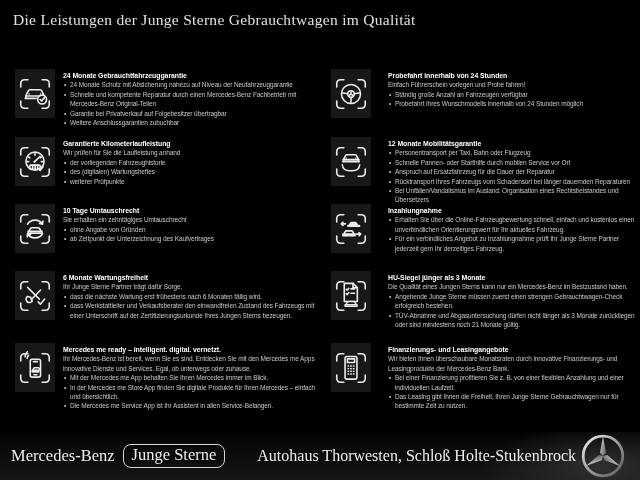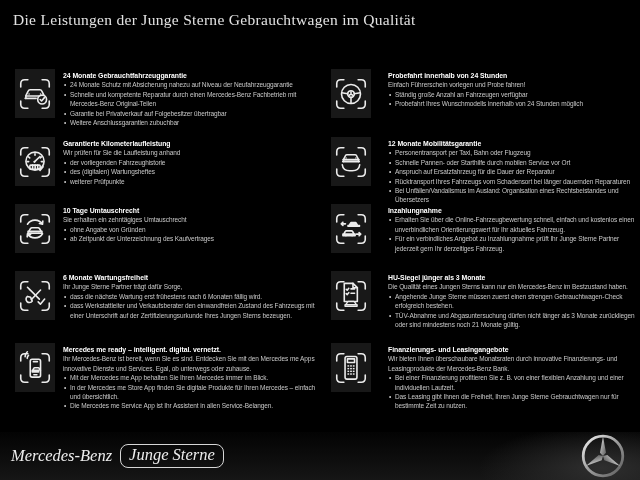--- a/index.html
+++ b/index.html
@@ -35,21 +35,20 @@
   }
   ul.bullets{margin:0;padding:0;list-style:none;}
   .bullets li{position:relative;padding-left:7px;}
   .bullets li::before{content:"•";position:absolute;left:1px;color:#c9c9c9;}
   .footer{
     position:absolute;left:0;top:432px;width:640px;height:48px;
     display:flex;align-items:center;
     background:
       radial-gradient(ellipse 170px 60px at 94% 75%, #2f2f2f 0%, rgba(18,18,18,0) 72%),
       linear-gradient(to bottom,#030303 0%,#0e0e0e 60%,#161616 100%);
-    font-style: italic;
   }
   .brand{
     font-family:"Liberation Serif","DejaVu Serif",serif;
     font-size:16.5px;color:#ededed;margin-left:11px;white-space:nowrap;
   }
   .badge{
     font-family:"Liberation Serif","DejaVu Serif",serif;
     font-size:16.5px;color:#ededed;border:1px solid #d6d6d6;border-radius:8px;
     padding:0 8px 2px;margin-left:8px;white-space:nowrap;text-align:right;
   }
@@ -293,20 +292,21 @@
     <ul class="bullets">
         <li>Bei einer Finanzierung profitieren Sie z. B. von einer flexiblen Anzahlung und einer individuellen Laufzeit.</li>
         <li>Das Leasing gibt Ihnen die Freiheit, Ihren Junge Sterne Gebrauchtwagen nur für bestimmte Zeit zu nutzen.</li>
       </ul>
   </div>
 </div>
 
 <div class="footer">
   <span class="brand">Mercedes-Benz</span>
   <span class="badge">Junge Sterne</span>
+  <span class="dealer">Autohaus Thorwesten, Schloß Holte-Stukenbrock</span>
   <span class="star-wrap">
     <svg width="46" height="46" viewBox="0 0 100 100">
       <defs>
         <linearGradient id="sg" x1="0" y1="0" x2="1" y2="1">
           <stop offset="0" stop-color="#f2f2f2"></stop>
           <stop offset="0.5" stop-color="#9c9c9c"></stop>
           <stop offset="1" stop-color="#5c5c5c"></stop>
         </linearGradient>
       </defs>
       <circle cx="50" cy="50" r="43" fill="none" stroke="url(#sg)" stroke-width="6"></circle>

